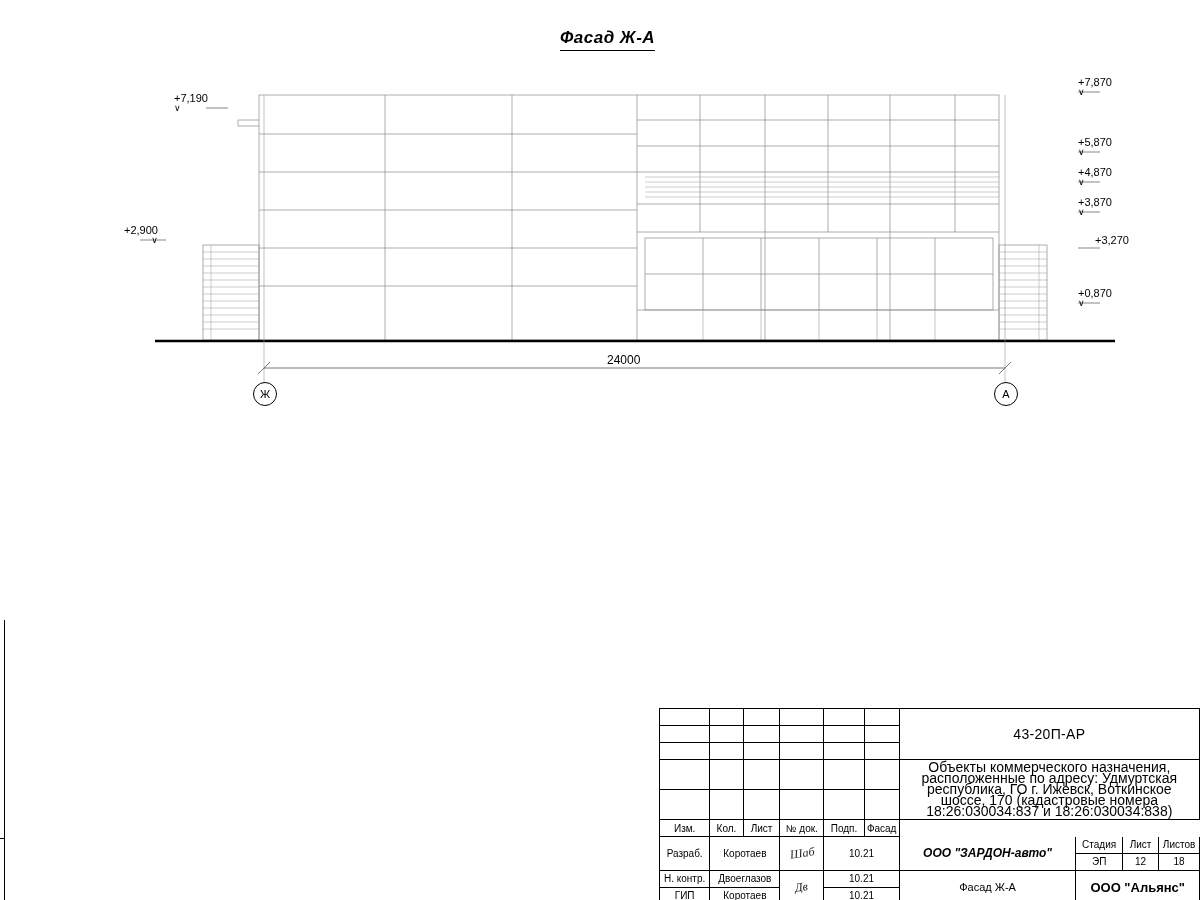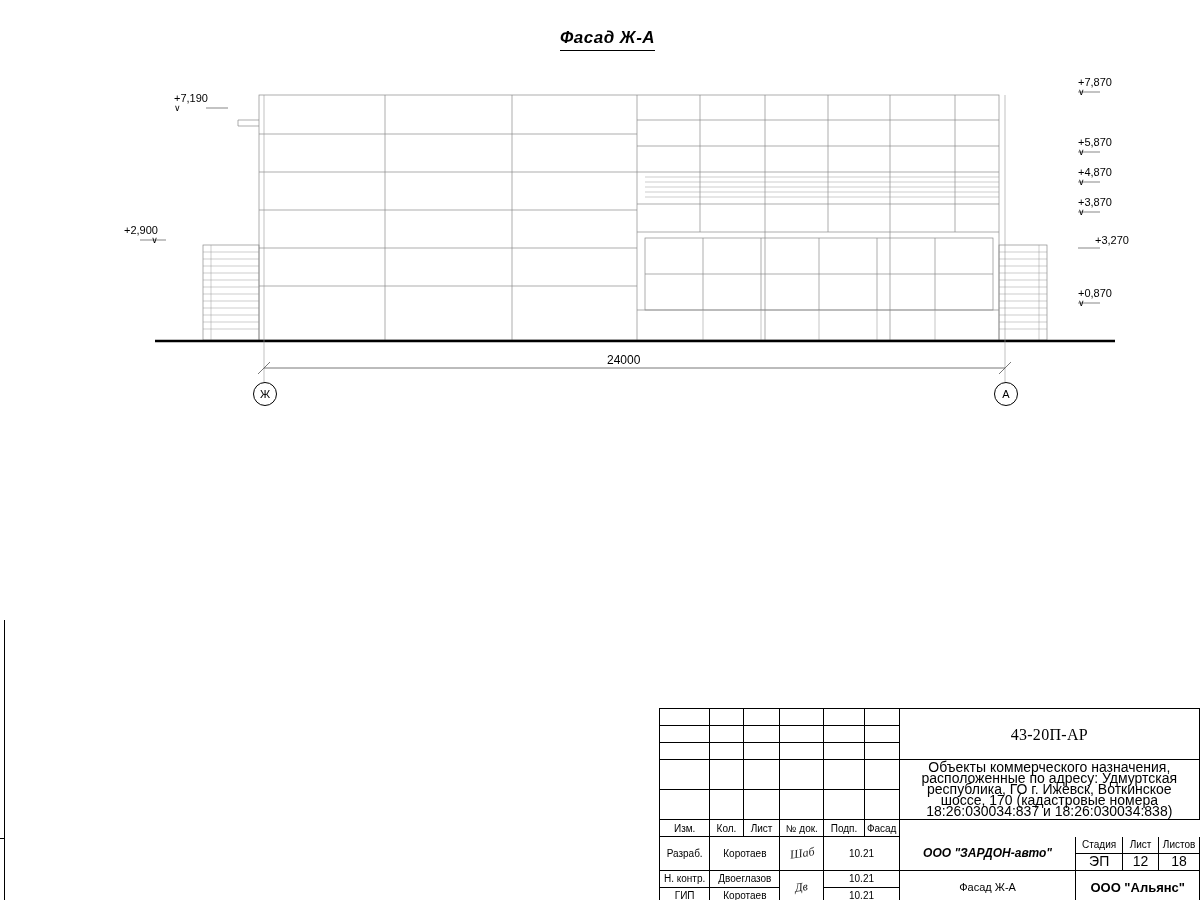--- a/index.html
+++ b/index.html
@@ -89,37 +89,36 @@
     line-height: 11px;
     height: 16px;
   }
   td.tall { height: 26px; }
   td.addr {
     font-size: 14px;
     line-height: 11px;
     padding: 2px 4px;
   }
   td.code {
-    font-size: 16px;
+    font-size: 14px;
     font-weight: normal;
     letter-spacing: .3px;
-    font-family: Liberation Serif, serif;
   }
   td.firm {
     font-size: 12px;
     font-style: italic;
     font-weight: bold;
   }
   td.firm2 {
     font-size: 13px;
     font-weight: bold;
   }
   td.sheetname { font-size: 11px; }
   td.hdr { font-size: 10px; }
-  td.big { font-size: 14px; }
+  td.big { font-size: 10px; }
   .sig {
     font-family: "Liberation Serif", serif;
     font-style: italic;
     font-size: 12px;
     color: #222;
     transform: rotate(-8deg);
     display: inline-block;
   }
   
   .frame-left {

